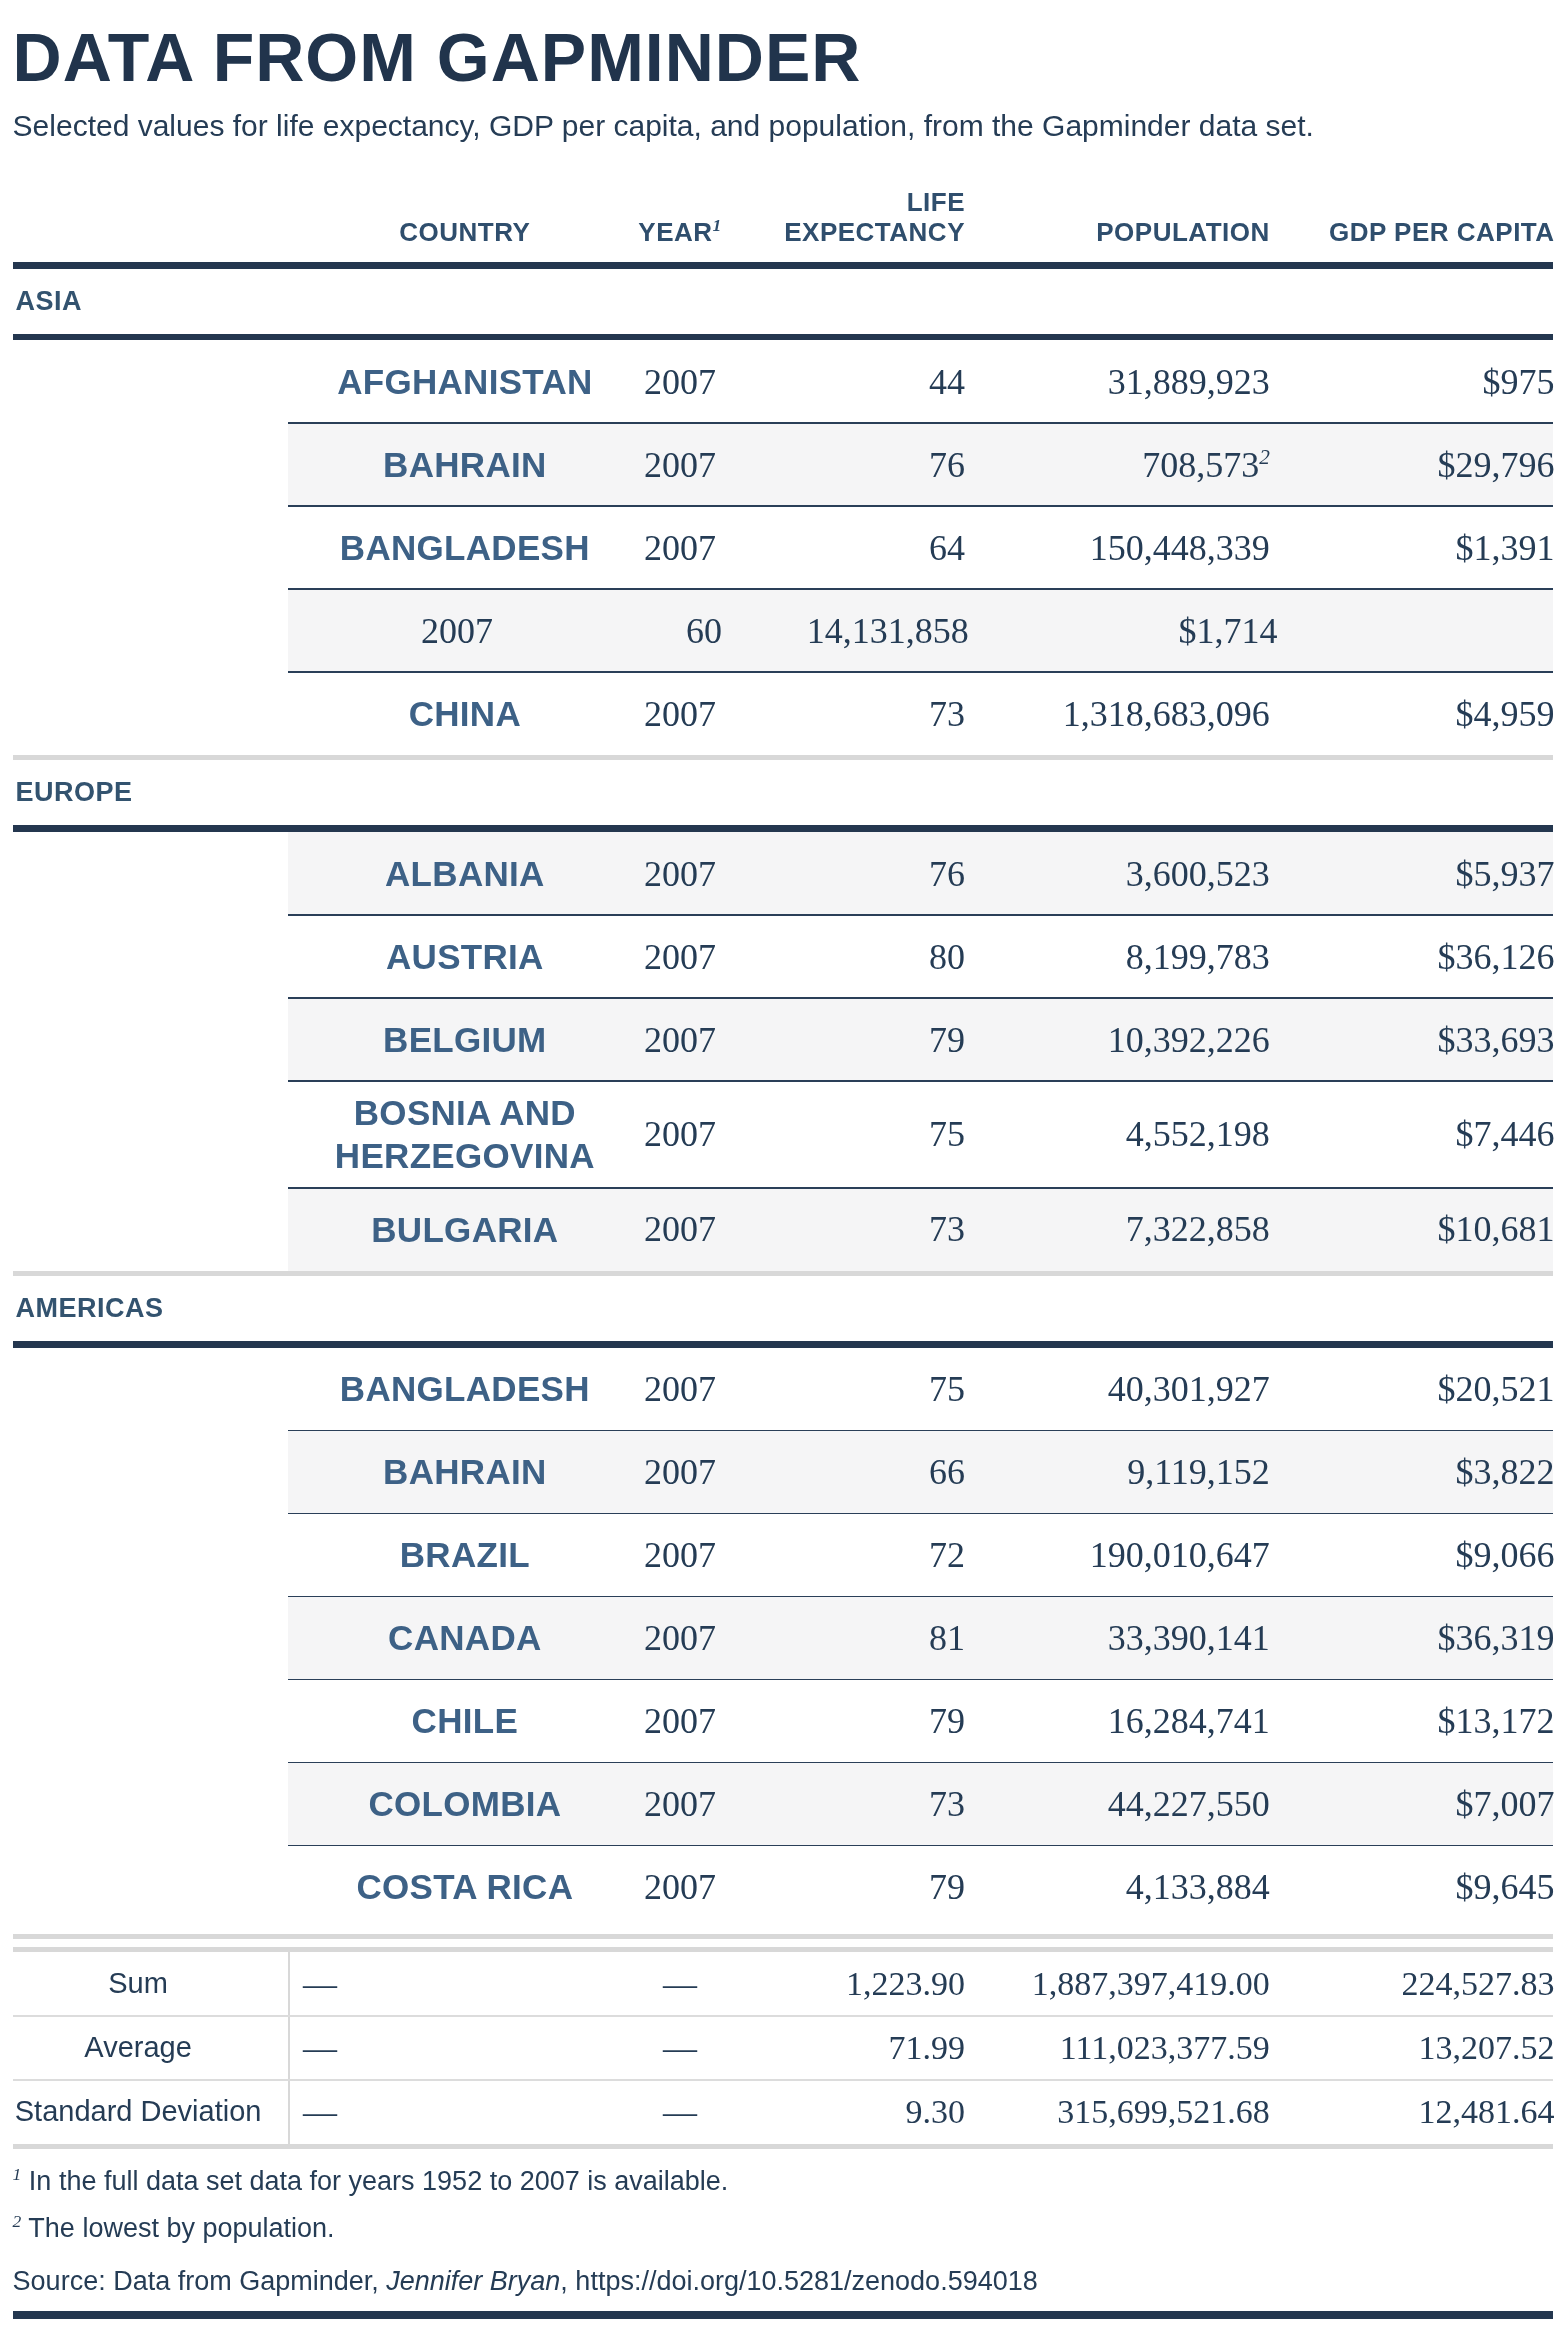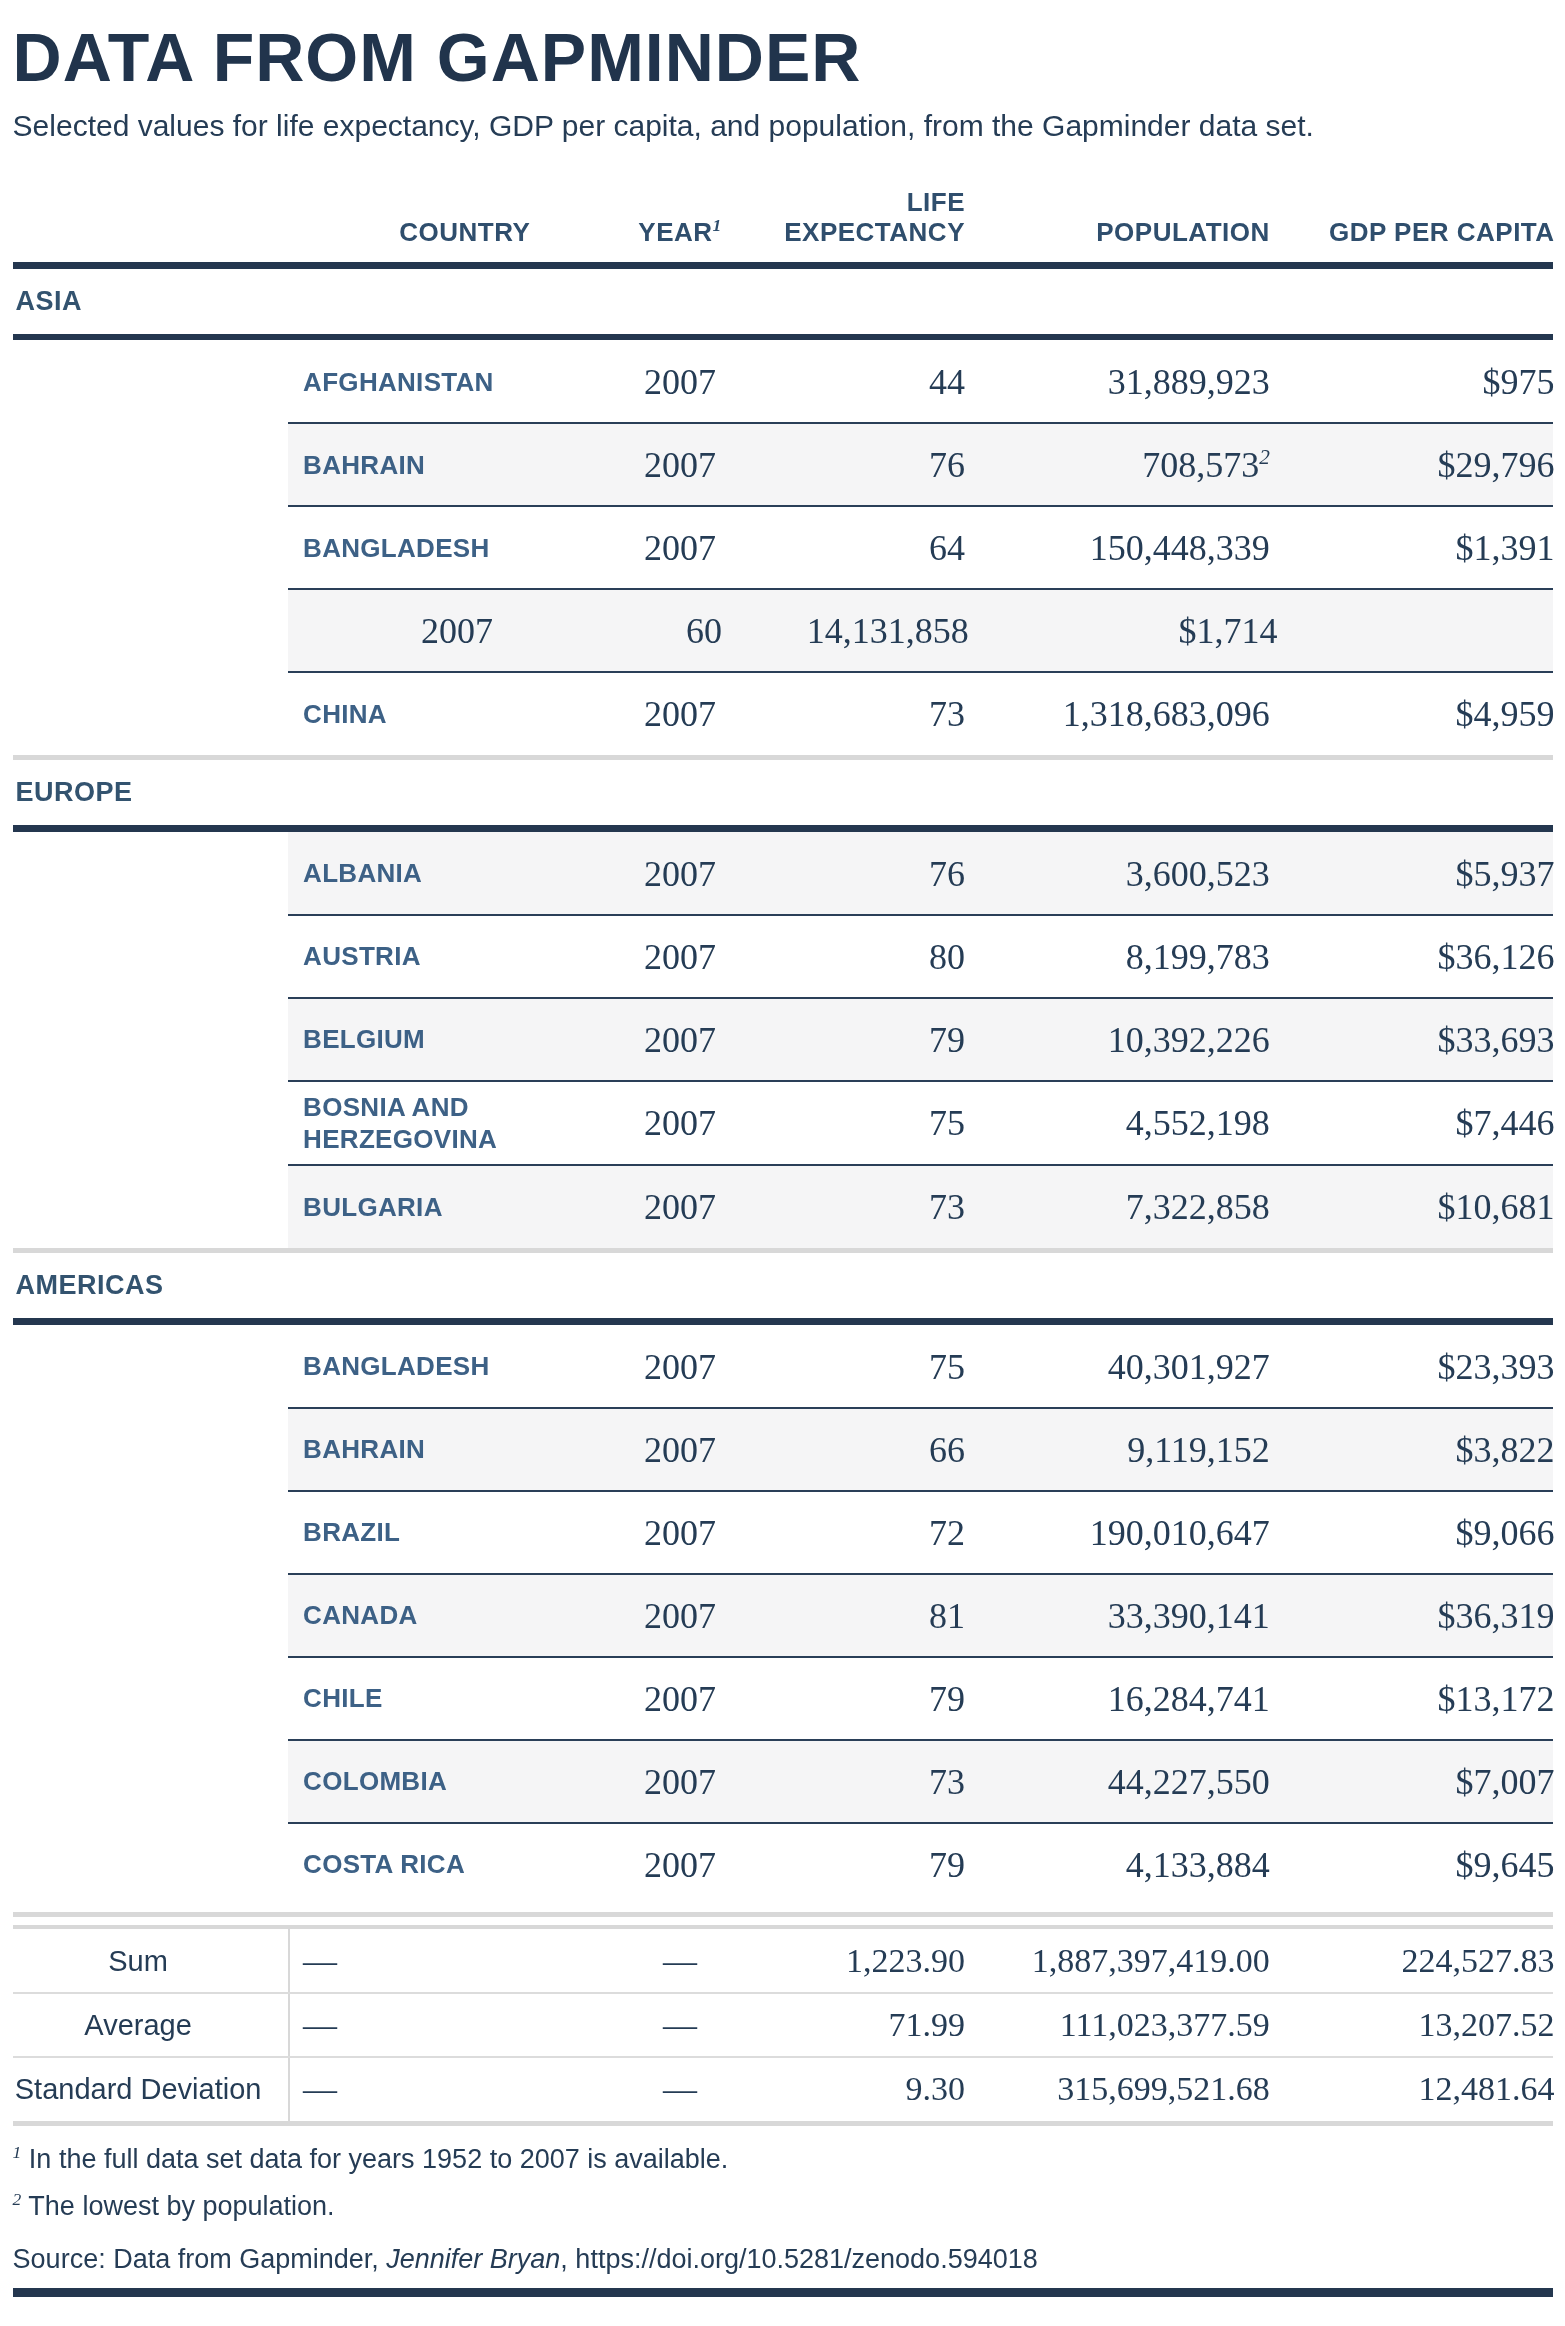--- a/index.html
+++ b/index.html
@@ -25,22 +25,22 @@
   .rule-navy{height:6.8px;background:var(--navy_dark,#24374F);}
   .rule-gray{height:4.9px;background:var(--rule_gray,#D8D8D8);}
 
   .group-row{height:65px;display:flex;align-items:center;}
   .group-label{font-weight:700;font-size:27px;letter-spacing:0.5px;color:var(--group_steel,#33536F);padding-left:2.9px;}
 
   .data-row{min-height:83px;}
   .data-row.striped{background:linear-gradient(to right,#ffffff 275px,var(--stripe,#F5F5F6) 275px);}
   .data-row.sep::before{content:"";position:absolute;left:275px;right:0;top:-1px;height:1.9px;
                         background:var(--sep_navy,#2A3F58);}
-  .country{font-weight:700;font-size:26px;line-height:1.25;letter-spacing:0.3px;color:var(--steel,#3D6186);
-           padding-left:15.5px;padding-top:9.7px;padding-bottom:9.7px;text-align:left;}
+  .country{font-weight:700;font-size:35px;line-height:1.25;letter-spacing:0.3px;color:var(--steel,#3D6186);
+           padding-left:15.5px;padding-top:9.7px;padding-bottom:9.7px;text-align:center;}
   .num{font-family:"Liberation Serif",serif;font-size:36px;color:var(--text_navy,#253C55);}
   .supm{font-family:"Liberation Serif",serif;font-style:italic;font-size:21.3px;vertical-align:super;line-height:0;}
 
   
   .dbl-gap{height:7.8px;}
   .dbl-top-gap{height:5.8px;}
   .summary-block{position:relative;}
   .summary-vline{position:absolute;left:275px;top:0;bottom:0;width:2.9px;background:var(--rule_gray,#D8D8D8);}
   .summary-row{min-height:64px;}
   .summary-row.ssep::before{content:"";position:absolute;left:0;right:0;top:-1px;height:1.9px;background:#DCDCDC;}
@@ -167,21 +167,21 @@
         <div class="group-row">
           <div class="group-label" style="display: inline;">AMERICAS</div>
         </div>
         <div class="rule rule-navy"></div>
         <div class="grid data-row">
           <div class="c1"></div>
           <div class="country c2">BANGLADESH</div>
           <div class="num c3">2007</div>
           <div class="num c4">75</div>
           <div class="num c5">40,301,927</div>
-          <div class="num c6">$23,393</div>
+          <div class="num c6">$20,521</div>
         </div>
         <div class="grid data-row striped sep">
           <div class="c1"></div>
           <div class="country c2">BAHRAIN</div>
           <div class="num c3">2007</div>
           <div class="num c4">66</div>
           <div class="num c5">9,119,152</div>
           <div class="num c6">$3,822</div>
         </div>
         <div class="grid data-row sep">

